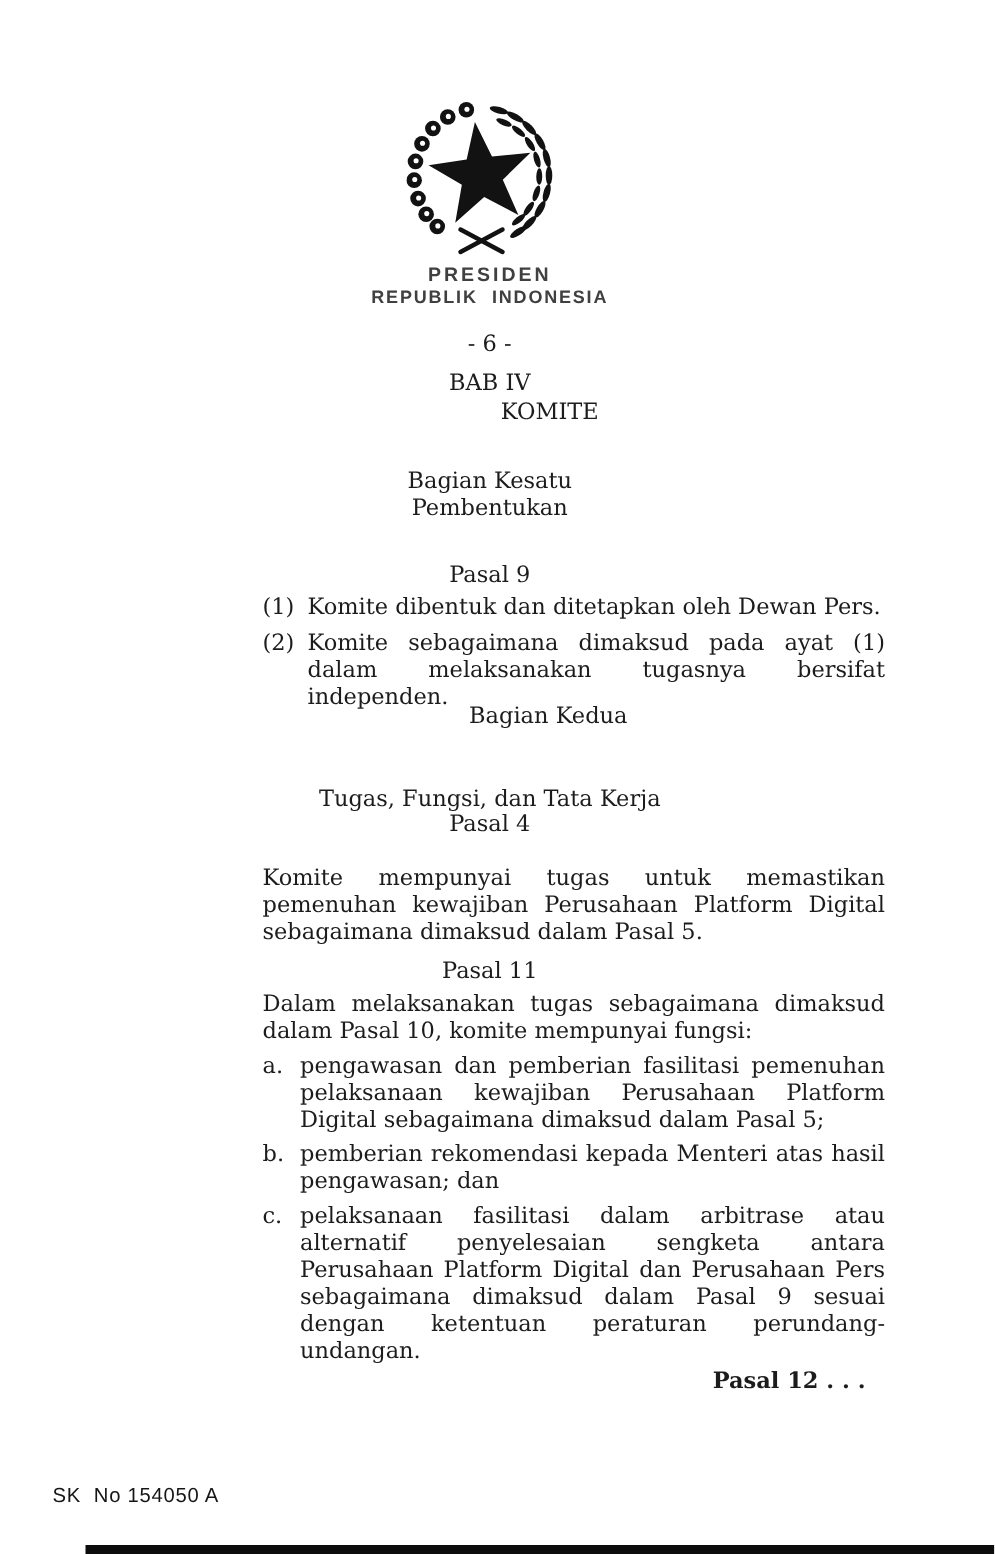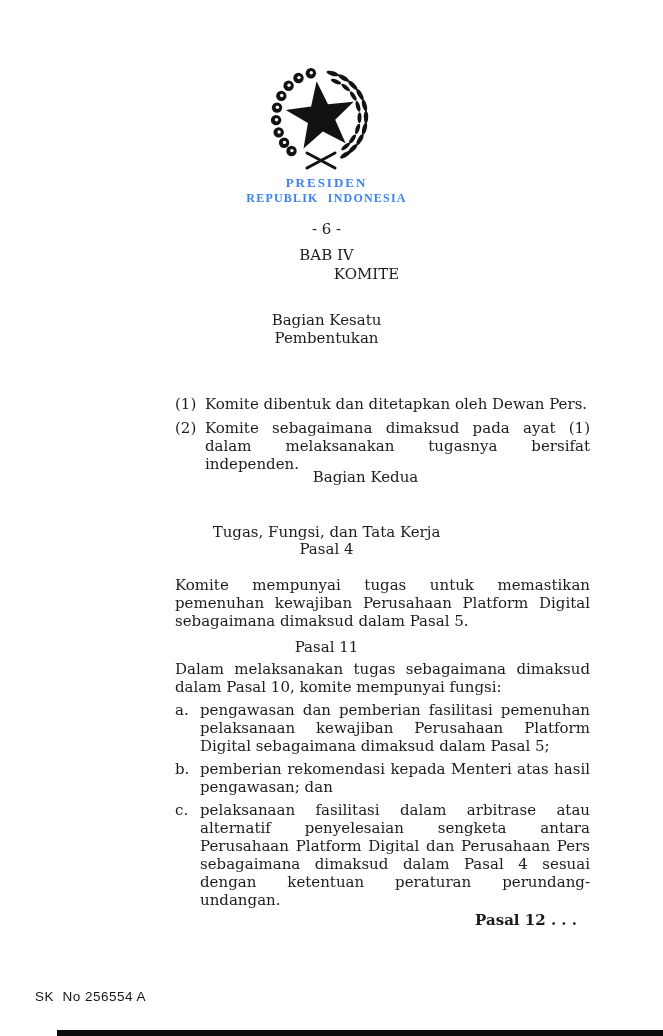--- a/index.html
+++ b/index.html
@@ -22,23 +22,23 @@
     width: 653px;
     text-align: center;
   }
   .emblem {
     left: 271px;
     top: 60px;
     width: 100px;
     height: 114px;
   }
   .letterhead {
-    font-family: Liberation Serif, serif;
+    font-family: Liberation Sans, sans-serif;
     font-weight: bold;
-    color: #3b82f6;
+    color: #404040;
   }
   .letterhead-1 {
     top: 175px;
     font-size: 13px;
     letter-spacing: 2px;
   }
   .letterhead-2 {
     top: 191px;
     font-size: 12px;
     letter-spacing: 1.2px;
@@ -177,20 +177,21 @@
   <div class="abs centered letterhead letterhead-2">REPUBLIK INDONESIA</div>
 
   <div class="abs centered pagenum">- 6 -</div>
 
   <div class="abs centered heading chapter-num">BAB IV</div>
   <div class="abs centered heading chapter-title">KOMITE</div>
 
   <div class="abs centered heading sec1-label">Bagian Kesatu</div>
   <div class="abs centered heading sec1-title">Pembentukan</div>
 
+  <div class="abs centered heading pasal9-head">Pasal 9</div>
   <div class="abs body-block pasal9-items">
     <div class="li">
       <span class="li-num-paren">(1)</span>
       <span class="li-text">Komite dibentuk dan ditetapkan oleh Dewan Pers.</span>
     </div>
     <div class="li">
       <span class="li-num-paren">(2)</span>
       <span class="li-text">Komite sebagaimana dimaksud pada ayat (1) dalam melaksanakan tugasnya bersifat independen.</span>
     </div>
   </div>
@@ -207,23 +208,23 @@
     <div class="li">
       <span class="li-num-letter">a.</span>
       <span class="li-text">pengawasan dan pemberian fasilitasi pemenuhan pelaksanaan kewajiban Perusahaan Platform Digital sebagaimana dimaksud dalam Pasal 5;</span>
     </div>
     <div class="li">
       <span class="li-num-letter">b.</span>
       <span class="li-text">pemberian rekomendasi kepada Menteri atas hasil pengawasan; dan</span>
     </div>
     <div class="li">
       <span class="li-num-letter">c.</span>
-      <span class="li-text">pelaksanaan fasilitasi dalam arbitrase atau alternatif penyelesaian sengketa antara Perusahaan Platform Digital dan Perusahaan Pers sebagaimana dimaksud dalam Pasal 4 sesuai dengan ketentuan peraturan perundang-undangan.</span>
+      <span class="li-text">pelaksanaan fasilitasi dalam arbitrase atau alternatif penyelesaian sengketa antara Perusahaan Platform Digital dan Perusahaan Pers sebagaimana dimaksud dalam Pasal 9 sesuai dengan ketentuan peraturan perundang-undangan.</span>
     </div>
   </div>
 
   <div class="abs catchword">Pasal 12 . . .</div>
 
-  <div class="abs doc-code">SK  No 256554 A</div>
+  <div class="abs doc-code">SK  No 154050 A</div>
 
   <div class="abs scan-bar"></div>
 
 </div>
 
 </body></html>

